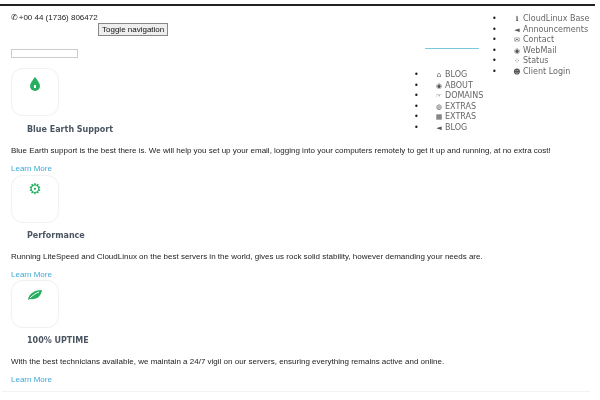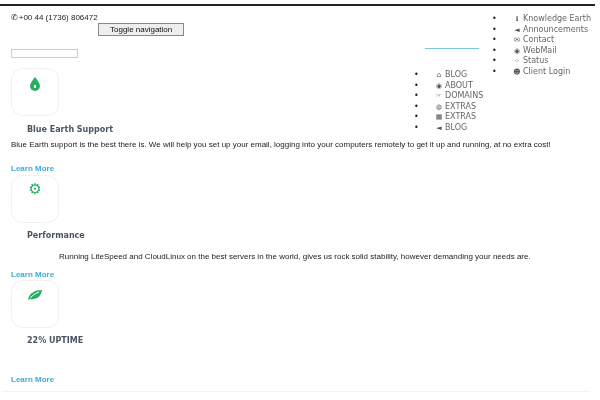--- a/index.html
+++ b/index.html
@@ -11,21 +11,21 @@
       position: absolute; left: 0; top: 4px; width: 595px; height: 2px;
       background: #222;
     }
     .phone {
       position: absolute; left: 11px; top: 13px; font-size: 8px; color: #222;
     }
     .phone .icon { font-size: 8px; margin-right: 1px; }
     .toggle-nav {
       position: absolute; left: 98px; top: 23px; height: 13px;
       font-family: "Liberation Sans", sans-serif; font-size: 8px;
-      padding: 0 11px; border: 1px solid #888; background: #eee; color: #111;
+      padding: 0 3px; border: 1px solid #888; background: #eee; color: #111;
       line-height: 11px; box-sizing: border-box; cursor: pointer;
     }
     .search-box {
       position: absolute; left: 11px; top: 49px; width: 67px; height: 9px;
       border: 1px solid #ccc; background: #fff; box-sizing: border-box;
       padding: 0; font-size: 7px;
     }
     .nav-accent {
       position: absolute; left: 425px; top: 48px; width: 54px; height: 1px;
       background: #7cc6df;
@@ -57,21 +57,20 @@
       margin: 0; font-family: "DejaVu Sans", sans-serif; font-size: 8px;
       font-weight: bold; color: #4a5561; position: absolute; left: 16px;
     }
     .feature p {
       margin: 0; font-family: "Liberation Sans", sans-serif; font-size: 8px; color: #222;
       position: absolute; left: 0; white-space: nowrap;
     }
     .feature a {
       position: absolute; left: 0; font-size: 8px; color: #3fa9d6; text-decoration: none;
       font-family: "Liberation Sans", sans-serif;
-      font-weight: bold;
     }
     .feature .icon-box { position: absolute; left: 0; top: 0; }
     .divider {
       position: absolute; left: 2px; top: 391px; width: 588px; height: 1px; background: #f3f3f3;
     }
   </style>
 </head>
 <body>
 
 <div class="topbar"></div>
@@ -80,21 +79,21 @@
   <span class="icon">✆</span><span>+00 44 (1736) 806472</span>
 </div>
 
 <button class="toggle-nav">Toggle navigation</button>
 
 <input class="search-box" type="text" placeholder="" style="">
 
 <div class="nav-accent"></div>
 
 <ul class="list top-links">
-  <li><span class="bullet">•</span><span class="icon" style="font-weight:bold;font-family:'DejaVu Serif',serif;">i</span><span>Knowledge Earth</span></li>
+  <li><span class="bullet">•</span><span class="icon" style="font-weight:bold;font-family:'DejaVu Serif',serif;">i</span><span>CloudLinux Base</span></li>
   <li><span class="bullet">•</span><span class="icon">◄</span><span>Announcements</span></li>
   <li><span class="bullet">•</span><span class="icon">✉</span><span>Contact</span></li>
   <li><span class="bullet">•</span><span class="icon">◉</span><span>WebMail</span></li>
   <li><span class="bullet">•</span><span class="icon">⁘</span><span>Status</span></li>
   <li><span class="bullet">•</span><span class="icon">☻</span><span>Client Login</span></li>
 </ul>
 
 <ul class="list main-nav">
   <li><span class="bullet">•</span><span class="icon">⌂</span><span>BLOG</span></li>
   <li><span class="bullet">•</span><span class="icon">◉</span><span>ABOUT</span></li>
@@ -107,39 +106,40 @@
 <div class="feature" style="top:68px;height:110px;">
   <div class="icon-box">
     <div class="glyph">
       <svg width="10" height="14" viewBox="0 0 10 14">
           <path d="M5 0 C5 0 0 6 0 9 A5 5 0 0 0 10 9 C10 6 5 0 5 0 Z" fill="#27ae60"></path>
           <rect x="4" y="8" width="2" height="3" fill="#fff"></rect>
         </svg>
     </div>
   </div>
   <h3 style="top:57px;">Blue Earth Support</h3>
-  <p style="top:72px;">Blue Earth support is the best there is. We will help you set up your email, logging into your computers remotely to get it up and running, at no extra cost!</p>
+  <p style="top:78px;">Blue Earth support is the best there is. We will help you set up your email, logging into your computers remotely to get it up and running, at no extra cost!</p>
   <a style="top:96px;">Learn More</a>
 </div>
 
 <div class="feature" style="top:175px;height:105px;">
   <div class="icon-box">
     <div class="glyph" style="top:6px;font-size:15px;">⚙</div>
   </div>
   <h3 style="top:56px;">Performance</h3>
-  <p style="top:77px;margin-left:48px;">Running LiteSpeed and CloudLinux on the best servers in the world, gives us rock solid stability, however demanding your needs are.</p>
+  <p style="top:77px;">Running LiteSpeed and CloudLinux on the best servers in the world, gives us rock solid stability, however demanding your needs are.</p>
   <a style="top:95px;">Learn More</a>
 </div>
 
 <div class="feature" style="top:280px;height:110px;">
   <div class="icon-box">
     <div class="glyph" style="top:8px;">
       <svg width="16" height="12" viewBox="0 0 16 12">
           <path d="M1 11 C2 4 8 1 15 1 C14 8 9 11 3 10 Z" fill="#27ae60"></path>
           <path d="M3 9 C6 6 9 4 12 3" stroke="#fff" stroke-width="1" fill="none"></path>
         </svg>
     </div>
   </div>
-  <h3 style="top:56px;">22% UPTIME</h3>
+  <h3 style="top:56px;">100% UPTIME</h3>
+  <p style="top:77px;">With the best technicians available, we maintain a 24/7 vigil on our servers, ensuring everything remains active and online.</p>
   <a style="top:95px;">Learn More</a>
 </div>
 
 <div class="divider"></div>
 
 </body></html>

